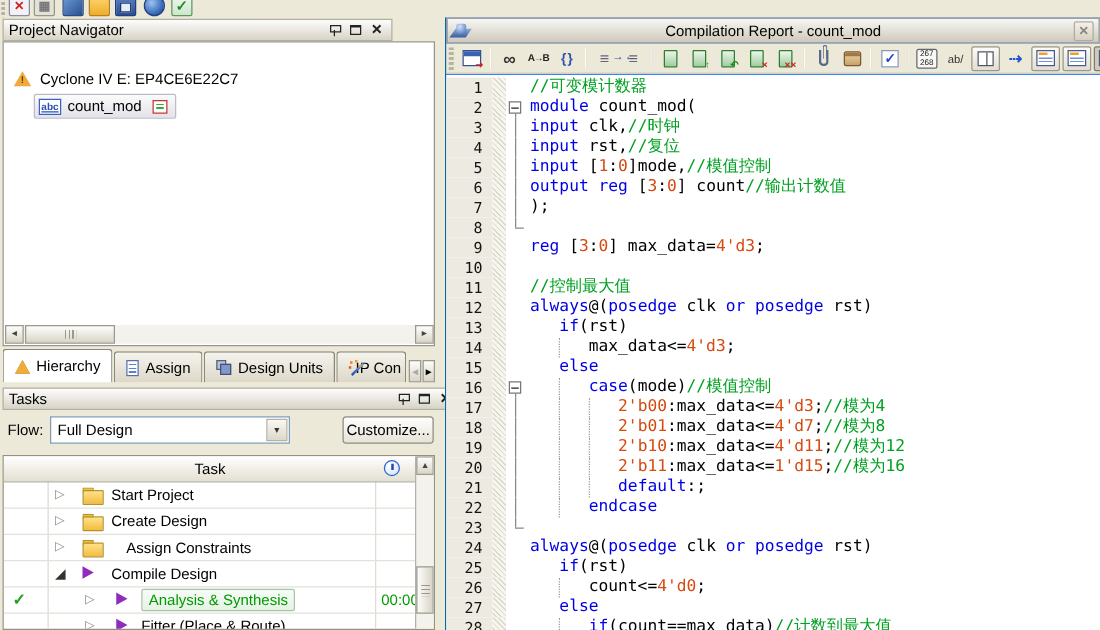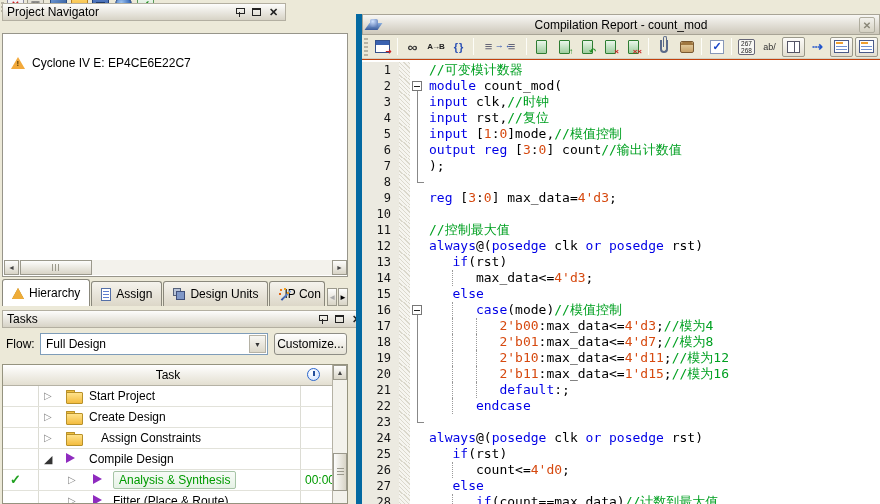--- a/index.html
+++ b/index.html
@@ -61,21 +61,21 @@
   .ic-du{width:12px;height:12px;position:relative}
   .ic-du::before{content:"";position:absolute;left:0;top:0;width:6px;height:6px;background:#b9c4d8;border:1px solid #55617a}
   .ic-du::after{content:"";position:absolute;right:0;bottom:0;width:7px;height:7px;background:#8098c8;border:1px solid #40507a}
   .ic-wand{width:13px;height:13px;position:relative}
   .ic-wand::before{content:"";position:absolute;left:6px;top:1px;width:2px;height:13px;background:linear-gradient(#7aa0e0,#2a50a8);transform:rotate(45deg)}
   .ic-wand::after{content:"";position:absolute;left:1px;top:1px;width:2px;height:2px;background:#f08020;box-shadow:4px -1px 0 #f0a020,-1px 4px 0 #e06010,7px 3px 0 #f0a020}
 
   
   #flow-row{position:absolute;left:2px;top:332px;width:346px;height:26px}
   #flow-label{position:absolute;left:4px;top:5px}
-  .select{position:absolute;left:38px;top:1px;width:228px;height:22px;background:#fff;border:1px solid #7f9db9;display:flex;align-items:center;padding-left:5px;font-size:12px}
+  .select{position:absolute;left:38px;top:1px;width:192px;height:22px;background:#fff;border:1px solid #7f9db9;display:flex;align-items:center;padding-left:5px;font-size:12px}
   .select .dd{position:absolute;right:1px;top:1px;bottom:1px;width:17px;background:linear-gradient(#f8f7f3,#dcd8ca);border:1px solid #b5b2a5;display:flex;align-items:center;justify-content:center;font-size:7px;color:#333}
   .btn{position:absolute;left:272px;top:1px;width:73px;height:22px;border:1px solid #8e8d85;border-radius:3px;background:linear-gradient(#fefefe,#e6e3d6);font-size:12px;display:flex;align-items:center;justify-content:center}
 
   #task-table{position:absolute;left:2px;top:364px;width:346px;height:140px;background:#fff;border:1px solid #95937f;overflow:hidden}
   .colline{position:absolute;top:0;bottom:0;width:1px;background:#dcdcd4}
   .thead{position:absolute;left:0;right:15px;top:0;height:21px;background:linear-gradient(#ffffff,#e3dfd1);border-bottom:1px solid #b5b2a5}
   .thead .htask{position:absolute;left:36px;width:258px;text-align:center;top:3px}
   .ic-clock{position:absolute;left:304px;top:3px;width:13px;height:13px;border:1.5px solid #2b66cc;border-radius:50%;background:radial-gradient(circle at 35% 30%,#fff,#cfe0ff)}
   .ic-clock::after{content:"";position:absolute;left:5px;top:2px;width:1.5px;height:5px;background:#234e9c}
   #task-rows{position:absolute;left:0;right:15px;top:21px;bottom:0}
@@ -91,21 +91,21 @@
   .ic-folder{width:15px;height:12px;position:relative}
   .ic-folder::before{content:"";position:absolute;left:0;top:0;width:7px;height:3px;background:#f0c040;border:1px solid #b8912a;border-bottom:none;border-radius:1px 1px 0 0}
   .ic-folder::after{content:"";position:absolute;left:0;top:2px;width:15px;height:10px;background:linear-gradient(#ffe28a,#f3bc3e);border:1px solid #b8912a;border-radius:1px}
   .ic-play{width:0;height:0;border-left:9px solid #8f2bbf;border-top:5px solid transparent;border-bottom:5px solid transparent}
   #task-vscroll{position:absolute;right:0;top:0;bottom:0;width:15px;background:#f3f2ec;border-left:1px solid #b5b2a5}
   #task-vscroll .sbtn{width:14px;height:15px;border-width:1px}
   #task-vscroll .thumb{position:absolute;left:0;top:88px;width:14px;height:38px;background:linear-gradient(90deg,#fdfdfc,#d8d4c6);border:1px solid #9b998c;display:flex;align-items:center;justify-content:center}
   #task-vscroll .thumb::after{content:"";width:7px;height:9px;background:repeating-linear-gradient(#9b998c 0 1px,transparent 1px 3px)}
 
   
-  #editor{position:absolute;left:356px;top:14px;width:524px;height:490px;border-left:6px solid #0369a1;background:#c2410c}
+  #editor{position:absolute;left:356px;top:14px;width:524px;height:490px;border-left:1px solid #0369a1;background:#3b82f6}
   #ed-title{position:absolute;left:0;top:0;right:0;height:21px;background:linear-gradient(#f8f7f4,#cdc8ba);border:1px solid #a8a496;display:flex;align-items:center;padding:0 3px}
   #ed-title .ttl{position:absolute;left:0;right:0;text-align:center;font-size:12px}
   .ic-report{width:16px;height:14px;position:relative;z-index:1}
   .ic-report::before{content:"";position:absolute;left:1px;top:5px;width:13px;height:7px;background:linear-gradient(#8ab0e0,#3a5a9a);transform:skewX(-35deg)}
   .ic-report::after{content:"";position:absolute;left:4px;top:1px;width:8px;height:8px;background:radial-gradient(circle at 35% 30%,#cfe2ff,#4a6aaa);border-radius:2px}
   #ed-close{position:absolute;right:4px;top:2px;width:16px;height:16px;border:1px solid #b0ad9f;border-radius:2px;background:linear-gradient(#f2f1ec,#d5d1c2);display:flex;align-items:center;justify-content:center;color:#8a8778;font-weight:bold;font-size:10px}
 
   #ed-toolbar{position:absolute;left:0;top:21px;right:0;height:24px;background:#ece9d8;border-bottom:1px solid #d2cfc2;display:flex;align-items:center;padding-left:2px;overflow:hidden}
   #ed-toolbar .grip{width:4px;height:18px;margin-right:3px;background:repeating-linear-gradient(#b8b4a4 0 2px,#ece9d8 2px 4px);flex:none}
   .tsep{width:1px;height:17px;background:#b9b5a7;border-right:1px solid #fdfdf8;margin:0 3px;flex:none}
@@ -162,35 +162,42 @@
   <div class="grip"></div>
 <span class="tt-icon tt-0">✕</span>
     <span class="tt-icon tt-1">▦</span>
     <span class="tt-icon tt-2"></span>
     <span class="tt-icon tt-3"></span>
     <span class="tt-icon tt-4"></span>
     <span class="tt-icon tt-5"></span>
     <span class="tt-icon tt-6">✓</span>
   </div>
 
-<div class="panel-title" style="left:2px;top:3px;width:284px">
+<div class="panel-title" style="left:2px;top:15px;width:312px">
   <span>Project Navigator</span>
   <span class="spacer"></span>
   <span class="wbtn">
       <span class="ic-pin"></span>
     </span>
   <span class="wbtn">
       <span class="ic-restore"></span>
     </span>
   <span class="wbtn ic-close">✕</span>
 </div>
 <div id="pn-body">
   <div class="tree-row" id="row-device">
     <span class="ic-warning"></span>
     <span>Cyclone IV E: EP4CE6E22C7</span>
+  </div>
+  <div class="tree-row" id="row-module">
+    <span class="sel-soft">
+      <span class="ic-abc">abc</span>
+      <span>count_mod</span>
+      <span class="ic-instance"></span>
+    </span>
   </div>
   <div id="pn-hscroll">
     <span class="sbtn">◄</span>
     <span class="thumb"></span>
     <span class="track"></span>
     <span class="sbtn">►</span>
   </div>
 </div>
 
 <div id="tabs">

